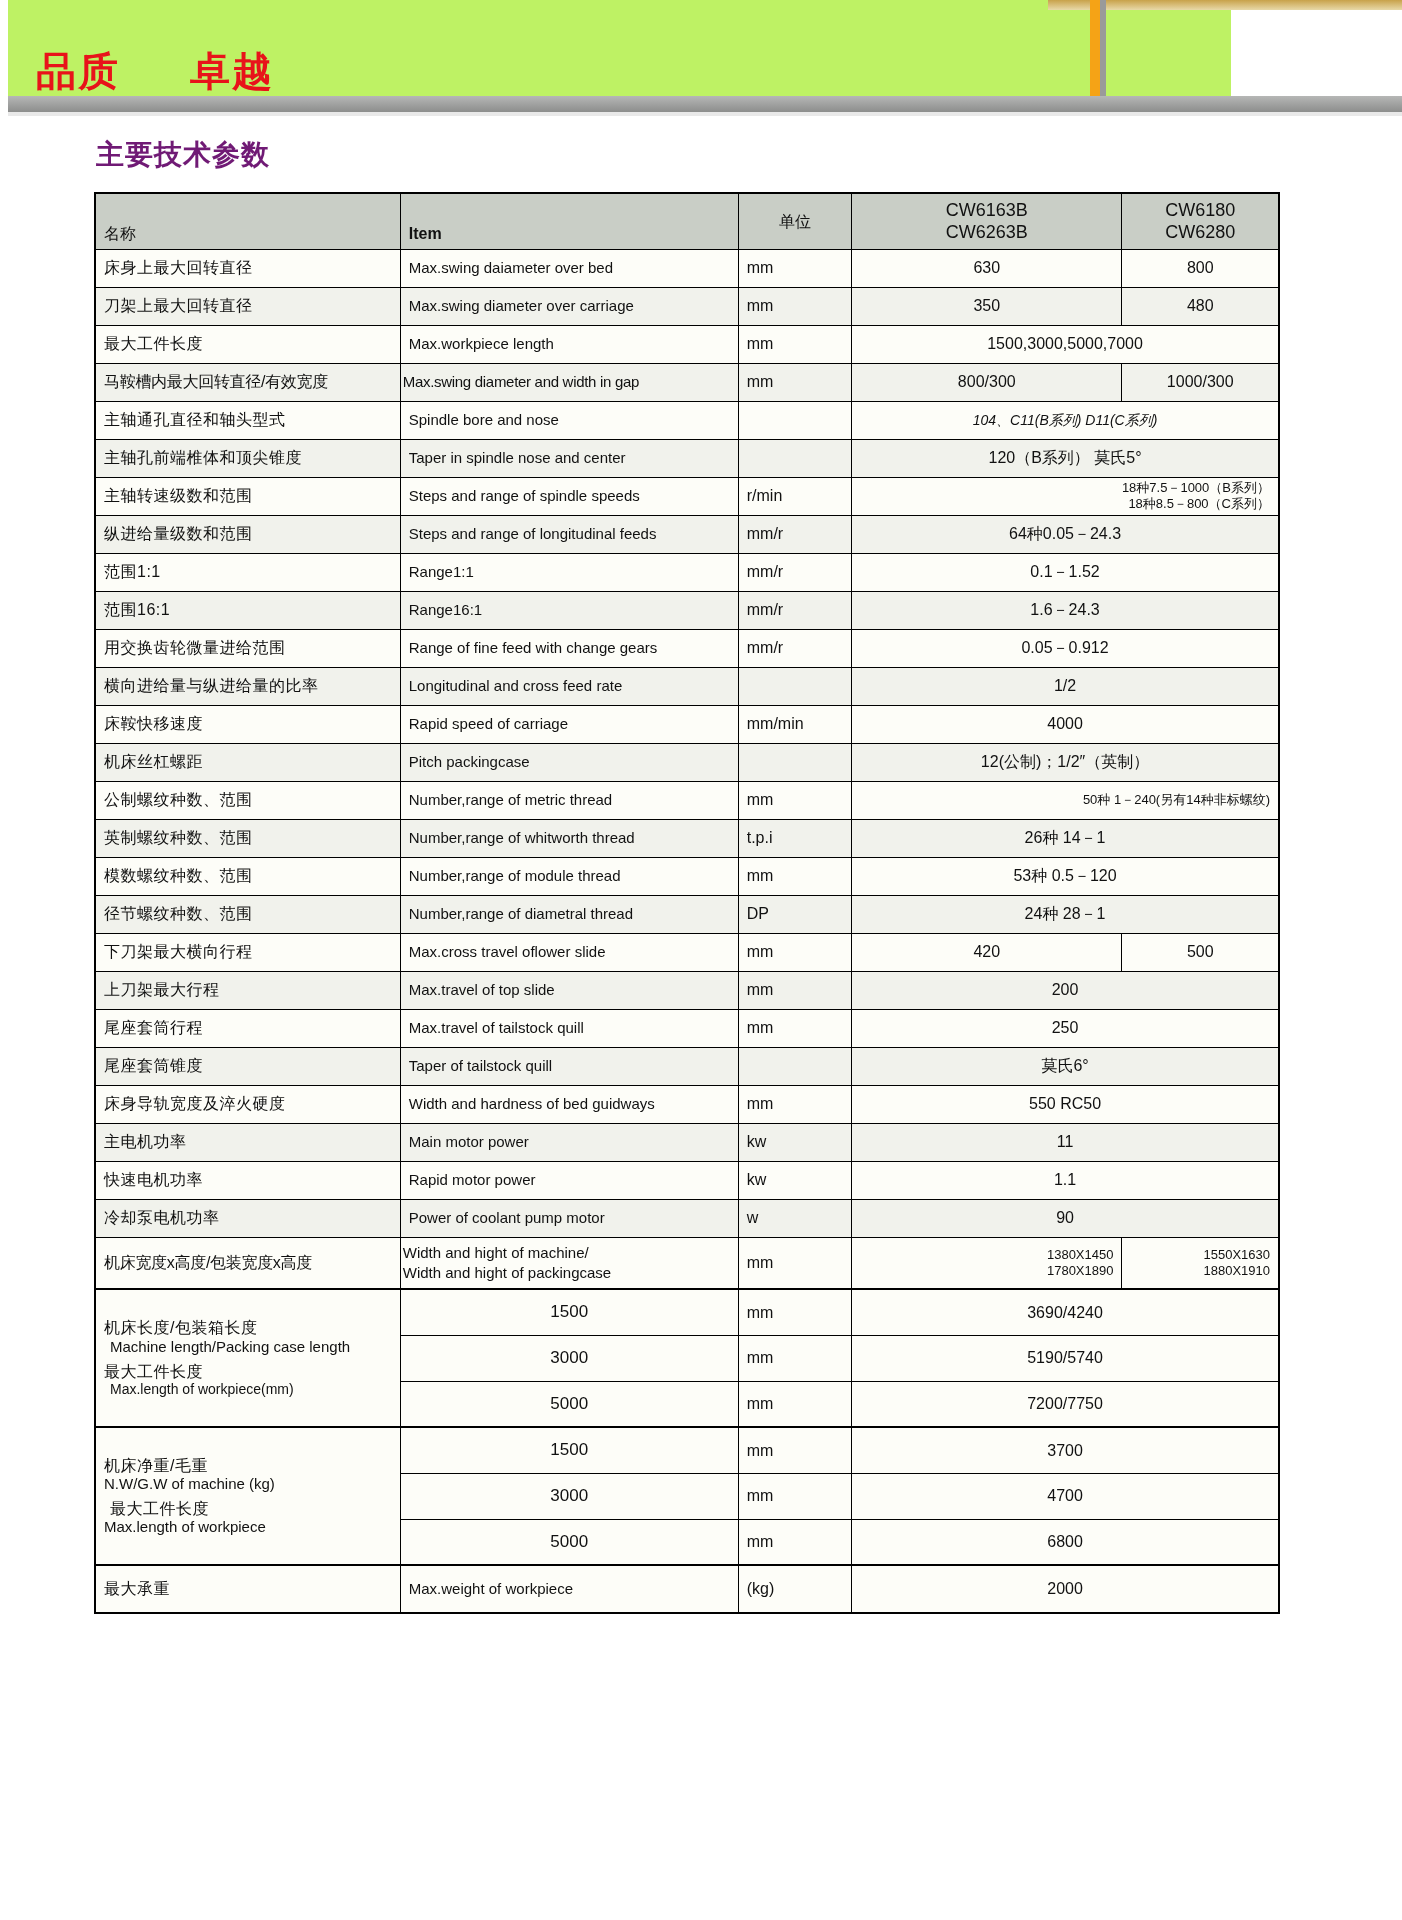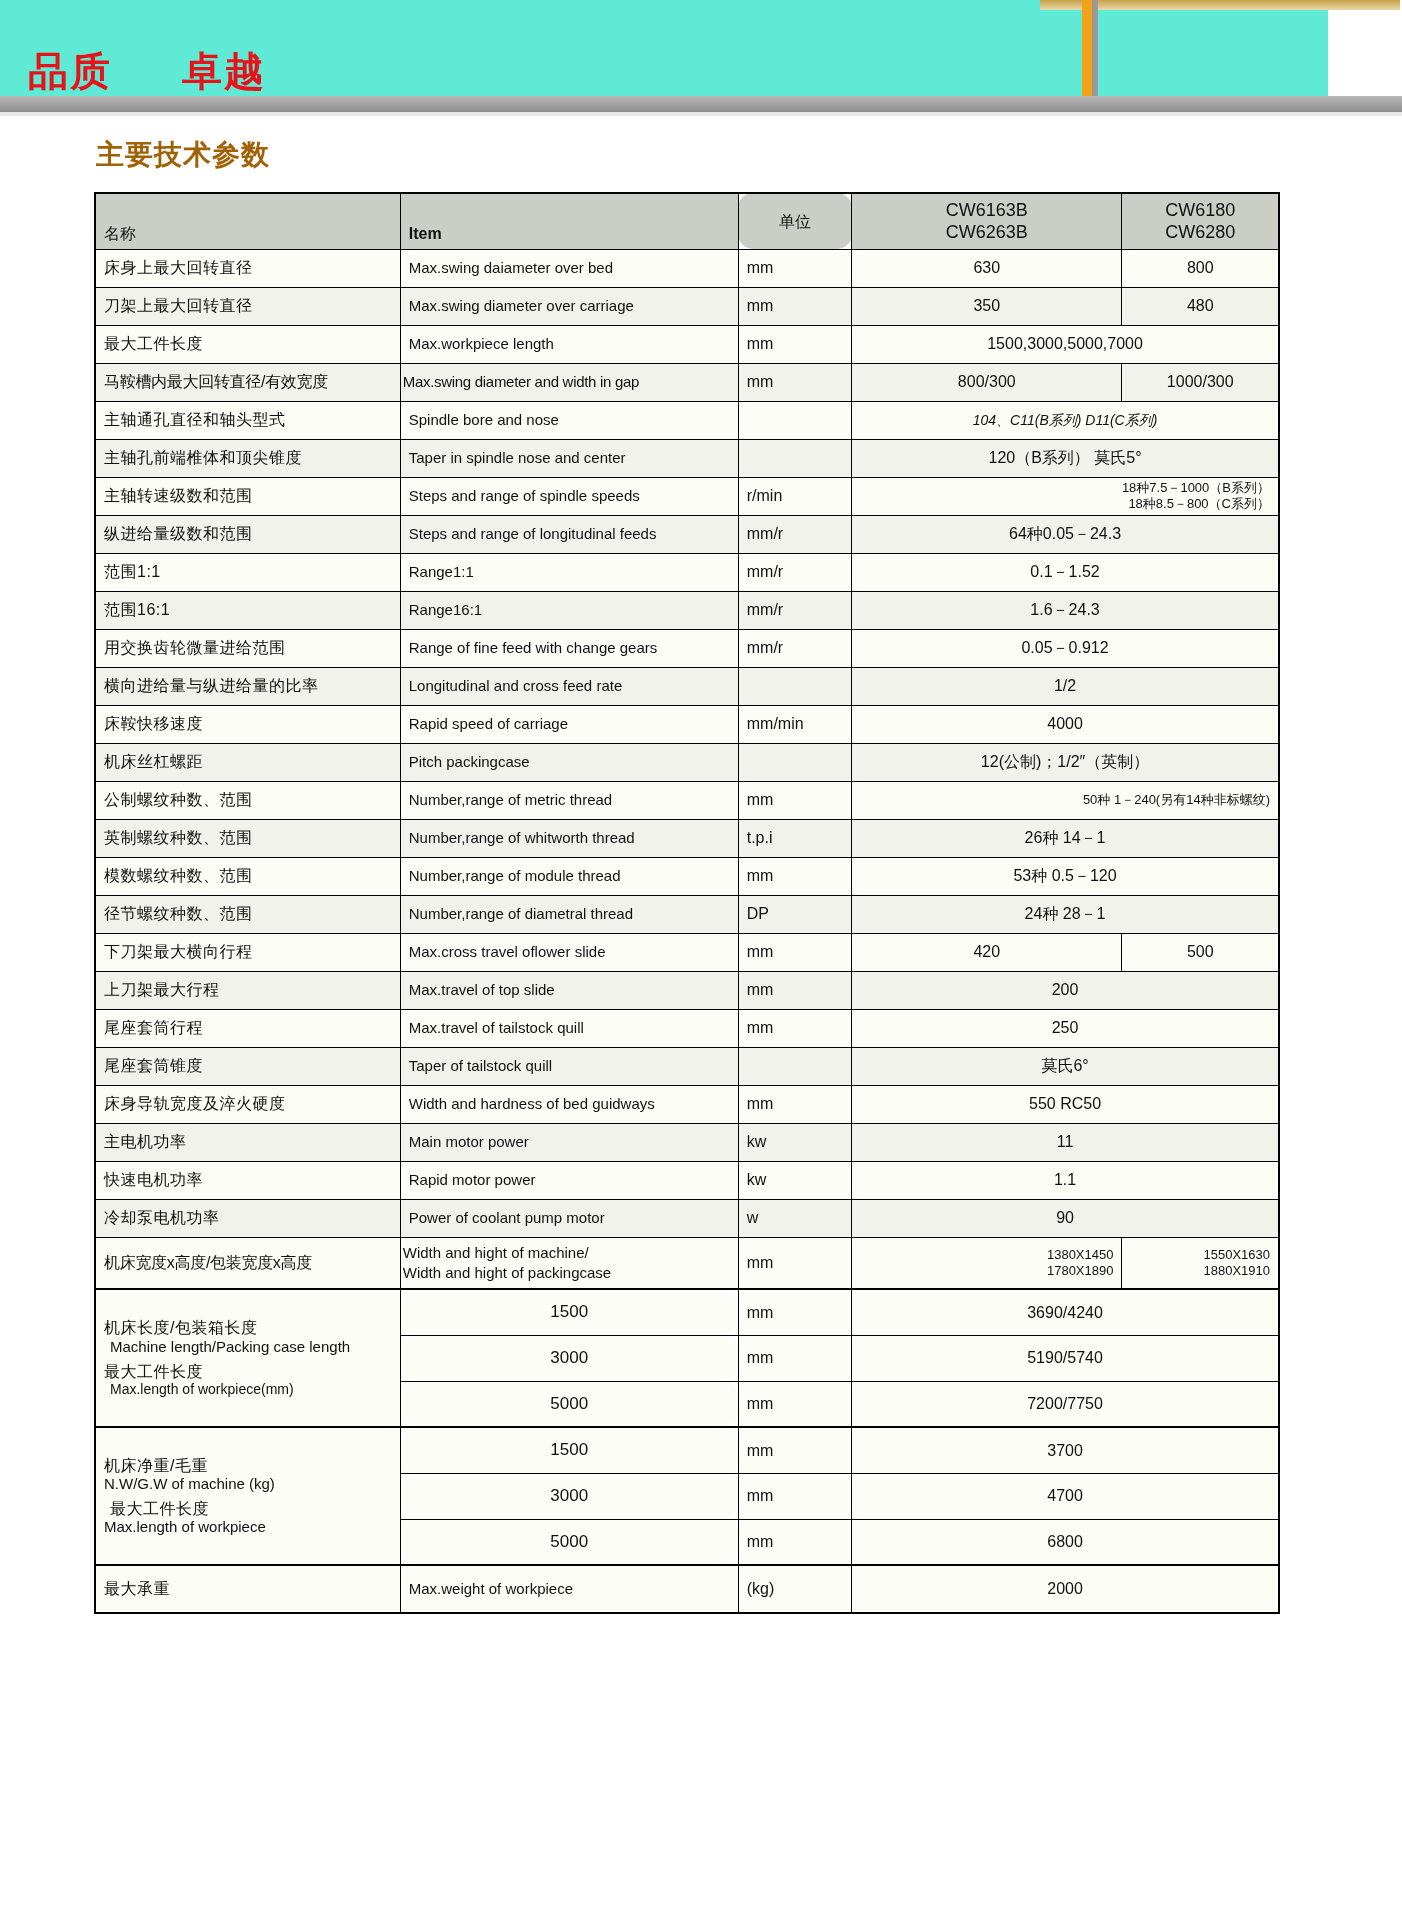--- a/index.html
+++ b/index.html
@@ -6,22 +6,22 @@
   html, body {
     margin: 0; padding: 0;
     width: 1402px; height: 1920px;
     background: #ffffff;
     font-family: "Liberation Sans", "DejaVu Sans", sans-serif;
   }
   .page { position: relative; width: 1402px; height: 1920px; overflow: hidden; background:#fff; }
 
   
   .banner {
-    position: absolute; left: 0; top: 0; width: 1328px; height: 112px;
-    background: #5eead4;
+    position: absolute; left: 8px; top: 0; width: 1223px; height: 112px;
+    background: #bef264;
   }
   .banner-tan {
     position:absolute; left:1040px; top:0; width:360px; height:10px;
     background: linear-gradient(to bottom, #c8a24a, #e8d9a8);
   }
   .banner-orange {
     position: absolute; left: 1082px; top: 0; width: 11px; height: 96px;
     background: #f5a316;
   }
   .banner-gray-right {
@@ -42,21 +42,21 @@
     font-size: 40px;
     font-weight: bold;
     letter-spacing: 2px;
     white-space: nowrap;
   }
   .slogan .gap { display:inline-block; width: 70px; }
 
   
   .section-title {
     position: absolute; left: 96px; top: 136px;
-    color: #a16207;
+    color: #701a75;
     font-size: 28px;
     font-weight: bold;
     letter-spacing: 1px;
   }
 
   
   .spec-wrap { position: absolute; left: 94px; top: 192px; width: 1186px; }
   table.spec {
     border-collapse: collapse;
     width: 1186px;
@@ -68,21 +68,21 @@
     border: 1px solid #000;
     padding: 0 8px;
     vertical-align: middle;
     background: #fdfdf8;
     line-height: 1.2;
   }
   tr.alt td { background: #f1f2ec; }
   td.nm   { height: 38px; }
   .cn { font-size: 16px; letter-spacing: .5px; }
   .en { font-size: 15px; }
-  .ctr { text-align: center; border-radius: 15px; }
+  .ctr { text-align: center; }
   .hdr td {
     background: #c9cec6 !important;
     height: 56px;
     font-size: 16px;
   }
   .hdr .modelcell { text-align: center; font-size: 18px; line-height: 1.25; }
   .hdr .nmcell { vertical-align: bottom; padding-bottom: 5px; }
   .hdr .itemcell { vertical-align: bottom; padding-bottom: 5px; font-weight: bold; }
   .unit { text-align: left; font-size: 16px; }
   .val  { text-align: center; font-size: 16px; }

